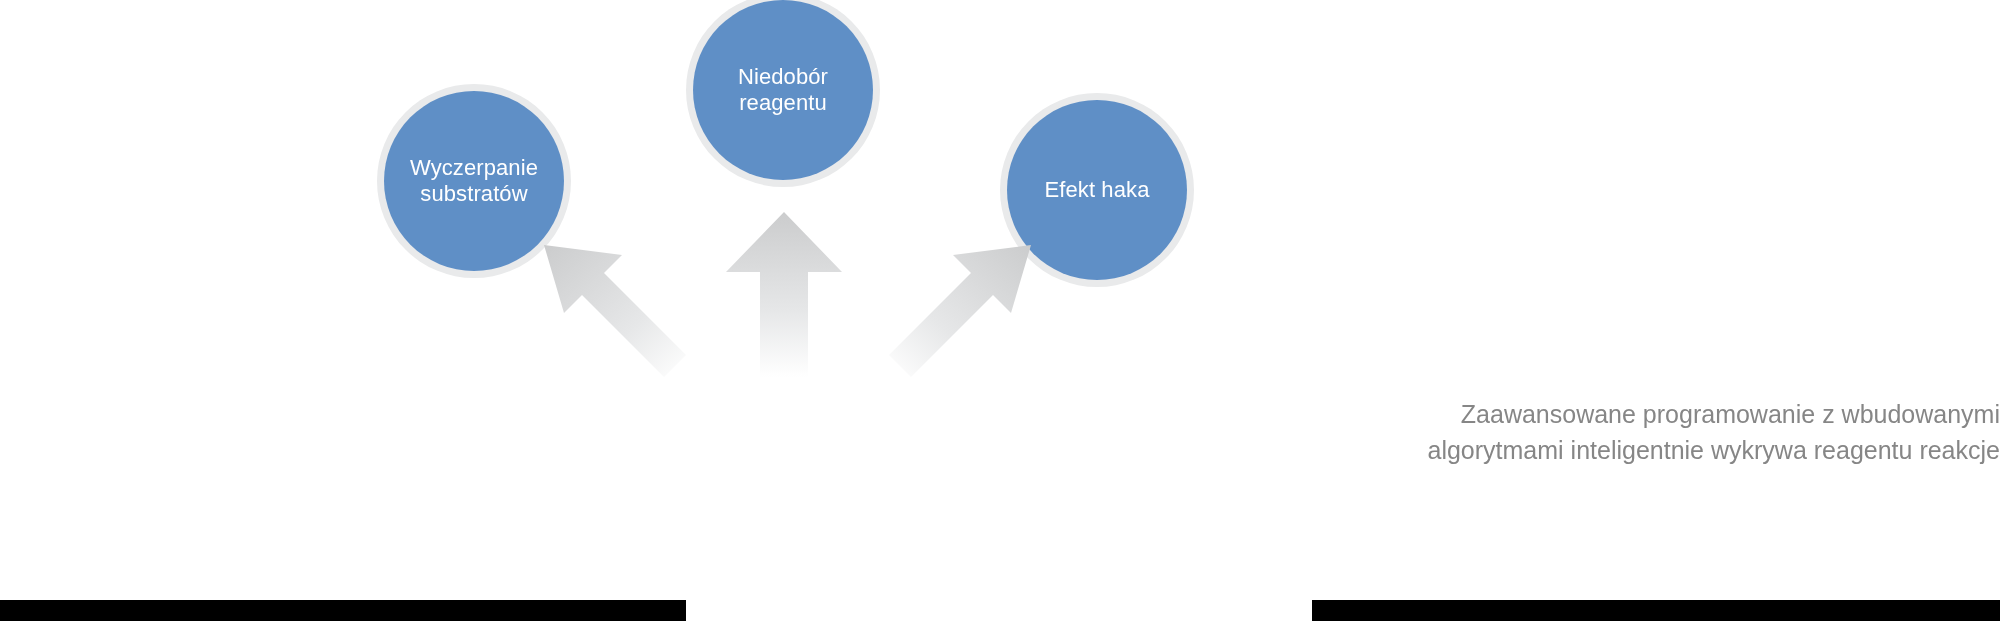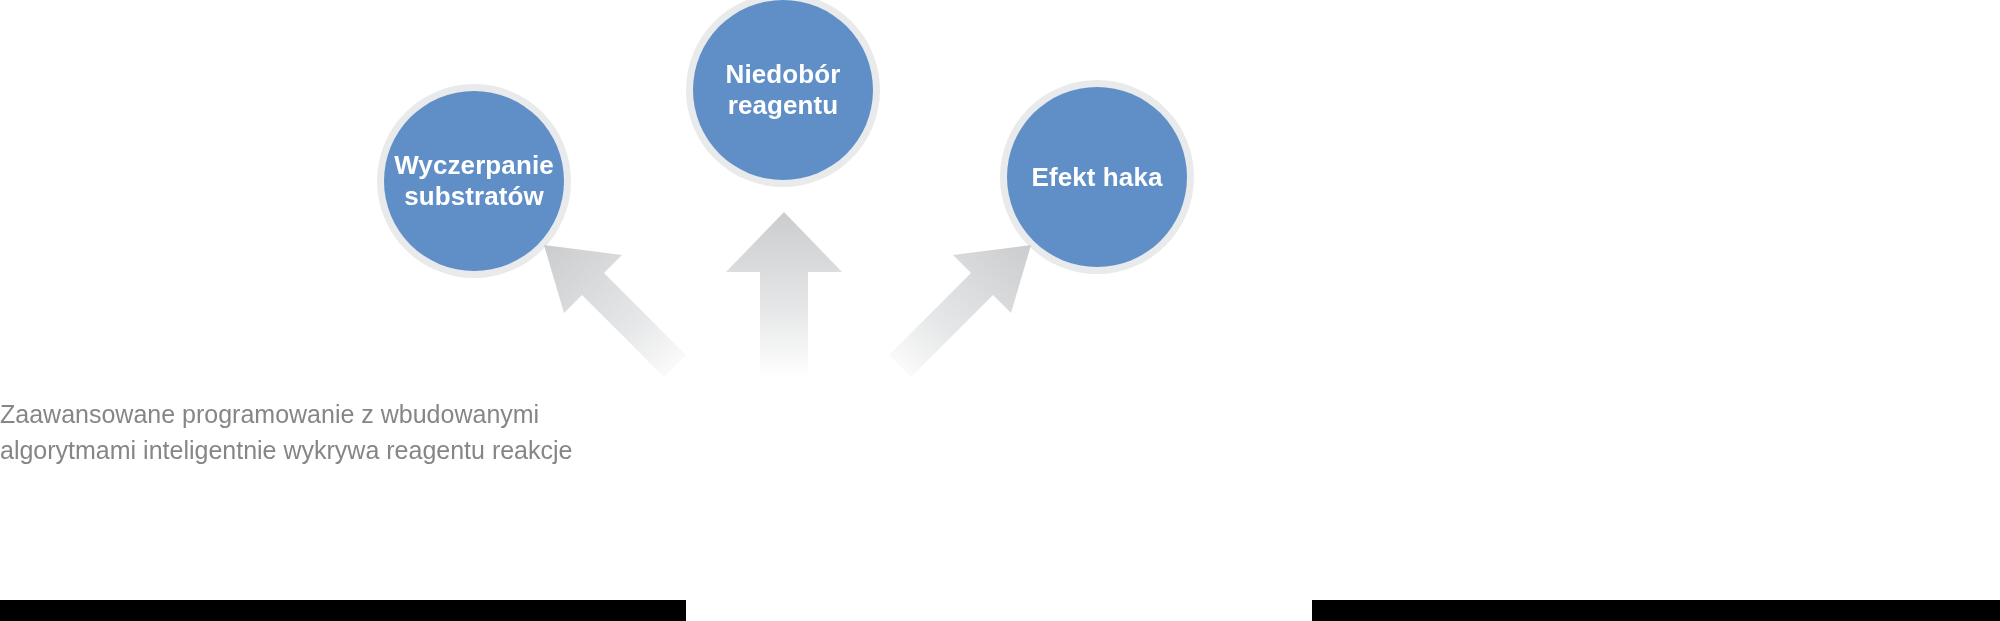--- a/index.html
+++ b/index.html
@@ -25,50 +25,50 @@
     background: #5f8fc6;
     box-shadow: 0 0 0 7px #e9eaeb;
     display: flex;
     align-items: center;
     justify-content: center;
     text-align: center;
     box-sizing: border-box;
   }
   .node-label {
     color: #ffffff;
-    font-weight: bold;
-    font-size: 26px;
+    font-weight: normal;
+    font-size: 22px;
     line-height: 1.18;
     letter-spacing: .1px;
     padding: 0 10px;
     white-space: pre-line;
   }
 
   #node-left   { left: 384px;  top: 91px;  width: 180px; height: 180px; text-align: center; }
   #node-center { left: 693px;  top: 0px;   width: 180px; height: 180px; }
-  #node-right  { left: 1007px; top: 87px;  width: 180px; height: 180px; }
+  #node-right  { left: 1007px; top: 100px;  width: 180px; height: 180px; }
 
   
   .arrow {
     position: absolute;
     pointer-events: none;
   }
   .arrow svg { display: block; overflow: visible; }
 
   #arrow-left   { left: 540px; top: 247px; width: 150px; height: 130px; }
   #arrow-center { left: 726px; top: 212px; width: 116px; height: 165px; }
   #arrow-right  { left: 885px; top: 247px; width: 150px; height: 130px; }
 
   
   #caption {
     position: absolute;
     left: 0;
     right: 0;
     top: 396px;
-    text-align: left;
+    text-align: right;
     color: #868686;
     font-size: 25px;
     line-height: 1.45;
   }
   #caption .cap-line { display: block; }
 
   
   .bottom-bar {
     position: absolute;
     bottom: 0;

